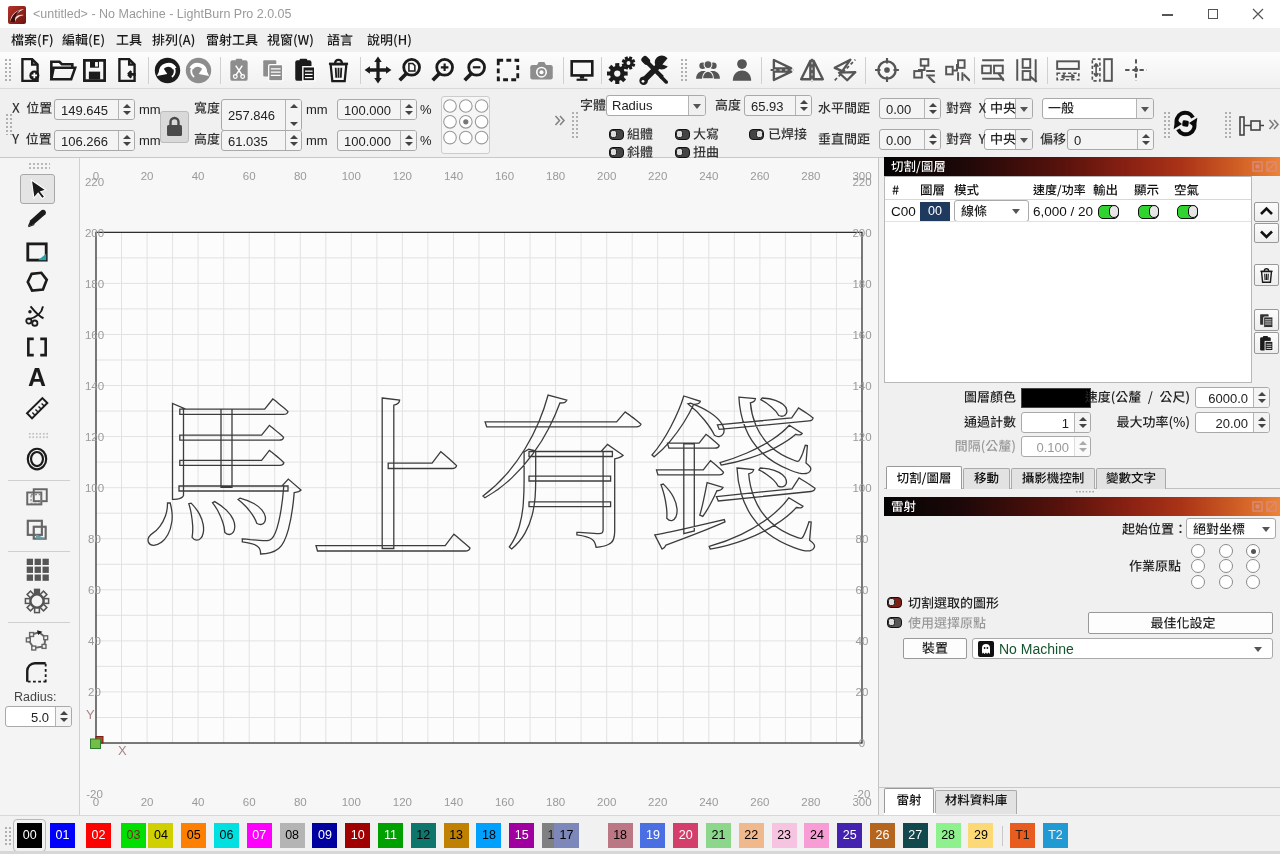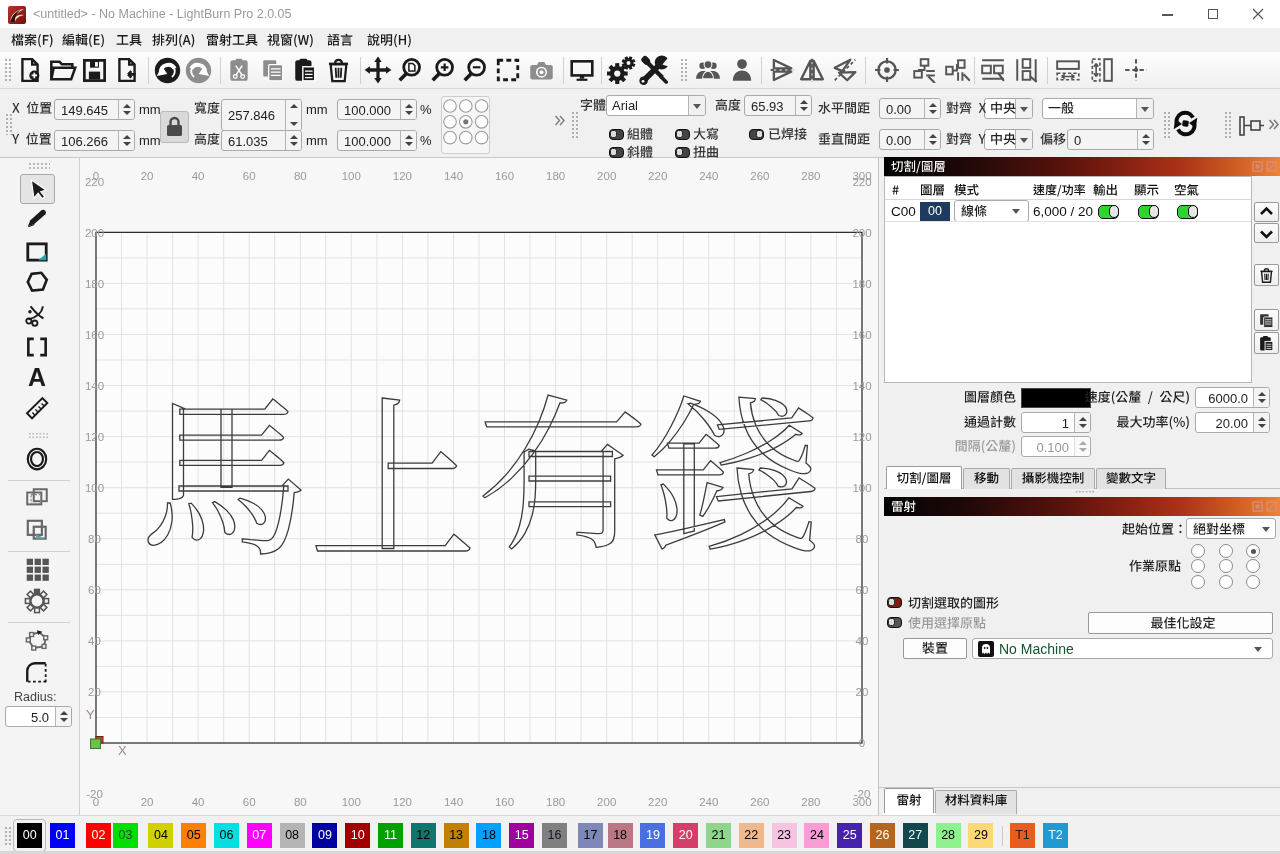--- a/index.html
+++ b/index.html
@@ -313,21 +313,21 @@
     <circle cx="465.8" cy="137.6" r="6.3" fill="#fff" stroke="#999" stroke-width="1.1"></circle>
     <circle cx="481.6" cy="137.6" r="6.3" fill="#fff" stroke="#999" stroke-width="1.1"></circle>
     <circle cx="465.8" cy="121.8" r="2.6" fill="#777"></circle>
   </svg>
 <svg class="abs" style="left:554px;top:115px" width="12" height="11">
     <path d="M1.5 1 l4 4.5 l-4 4.5 M6 1 l4 4.5 l-4 4.5" stroke="#808080" stroke-width="1.5" fill="none"></path>
   </svg>
 <div class="cmb" style="left:606px;top:95px;width:100px;height:21px">
     <span class="seg"></span>
   </div>
-<div class="abs" style="left:612px;top:98px;font-size:13px;color:#222">Arial</div>
+<div class="abs" style="left:612px;top:98px;font-size:13px;color:#222">Radius</div>
 <div class="inp" style="left:744px;top:95px;width:68px;height:21px;background:#f4f4f4;">
     <span class="v" style="color:#222">65.93</span>
     <span class="sp">
       <i class="up"></i>
       <i class="dn"></i>
     </span>
   </div>
 <div class="tgl off" style="left:609px;top:129px">
     <i></i>
   </div>
@@ -688,35 +688,35 @@
 <div class="abs" style="left:999px;top:641px;font-size:14px;color:#14532d">No Machine</div>
 <div class="hsep" style="left:878px;top:787px;width:402px;background:#c8c8c8"></div>
 <div class="abs" style="left:884px;top:788px;width:50px;height:26px;background:#fff;border:1px solid #999;border-bottom:none;border-radius:2px 2px 0 0"></div>
 <div class="abs" style="left:935px;top:790px;width:82px;height:24px;background:#e2e2e2;border:1px solid #aaa;border-bottom:none;border-radius:2px 2px 0 0"></div>
 <div class="abs" style="left:0;top:815px;width:1280px;height:39px;background:#f1f1f1;border-top:1px solid #d8d8d8"></div>
 <div class="abs" style="left:884px;top:813px;width:52px;height:2px;background:#fff"></div>
 <div class="dots" style="left:4px;top:826px;height:20px"></div>
 <div class="chip" style="left:17.2px;background:#000000;color:#fff">00</div>
 <div class="chip" style="left:50.0px;background:#0000ff;color:#fff">01</div>
 <div class="chip" style="left:86px;background:#ff0000;color:#fff">02</div>
-<div class="chip" style="left:113px;background:#00e000;color:#14532d">03</div>
+<div class="chip" style="left:121px;background:#00e000;color:#7f1d1d">03</div>
 <div class="chip" style="left:148.4px;background:#d0d000;color:#000">04</div>
 <div class="chip" style="left:181.2px;background:#ff8000;color:#000">05</div>
 <div class="chip" style="left:214.0px;background:#00e0e0;color:#000">06</div>
 <div class="chip" style="left:246.8px;background:#ff00ff;color:#fff">07</div>
 <div class="chip" style="left:279.6px;background:#b4b4b4;color:#000">08</div>
 <div class="chip" style="left:312.4px;background:#0000a0;color:#fff">09</div>
 <div class="chip" style="left:345.2px;background:#a00000;color:#fff">10</div>
 <div class="chip" style="left:378.0px;background:#00a000;color:#fff">11</div>
 <div class="chip" style="left:410.8px;background:#0f766e;color:#000">12</div>
 <div class="chip" style="left:443.6px;background:#c08000;color:#000">13</div>
 <div class="chip" style="left:476.4px;background:#00a0ff;color:#000">18</div>
 <div class="chip" style="left:509.2px;background:#a000a0;color:#fff">15</div>
 <div class="chip" style="left:542.0px;background:#808080;color:#0f172a">16</div>
-<div class="chip" style="left:578px;background:#7d87b9;color:#000">17</div>
+<div class="chip" style="left:554px;background:#7d87b9;color:#000">17</div>
 <div class="chip" style="left:607.6px;background:#bb7784;color:#000">18</div>
 <div class="chip" style="left:640.4px;background:#4a6fe3;color:#fff">19</div>
 <div class="chip" style="left:673.2px;background:#d33f6a;color:#fff">20</div>
 <div class="chip" style="left:706.0px;background:#8cd78c;color:#000">21</div>
 <div class="chip" style="left:738.8px;background:#f0b98d;color:#000">22</div>
 <div class="chip" style="left:771.6px;background:#f6c4e1;color:#000">23</div>
 <div class="chip" style="left:804.4px;background:#f79cd4;color:#000">24</div>
 <div class="chip" style="left:837.2px;background:#4421af;color:#fff">25</div>
 <div class="chip" style="left:870.0px;background:#b5651d;color:#fff">26</div>
 <div class="chip" style="left:902.8px;background:#11484e;color:#fff">27</div>

